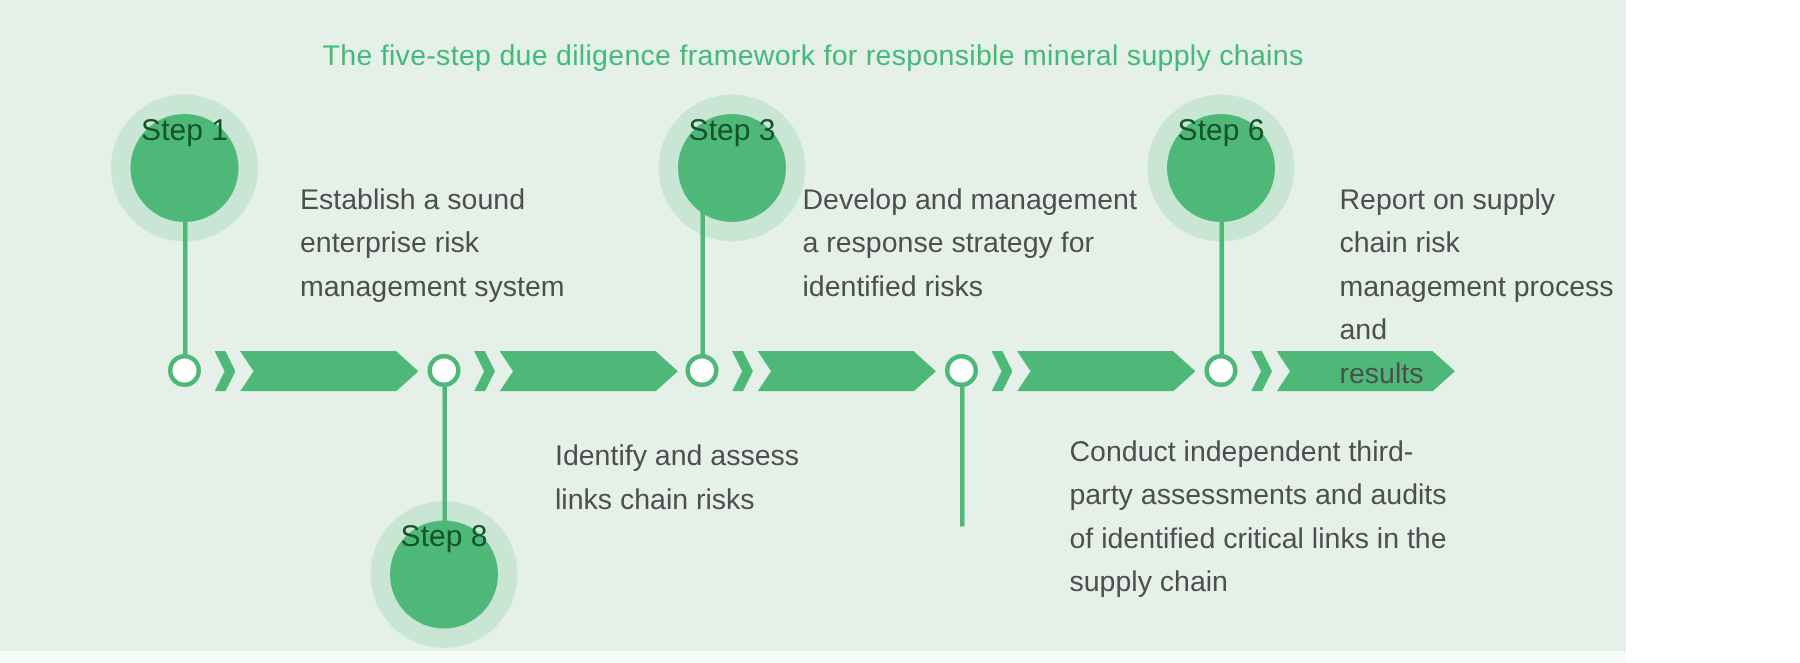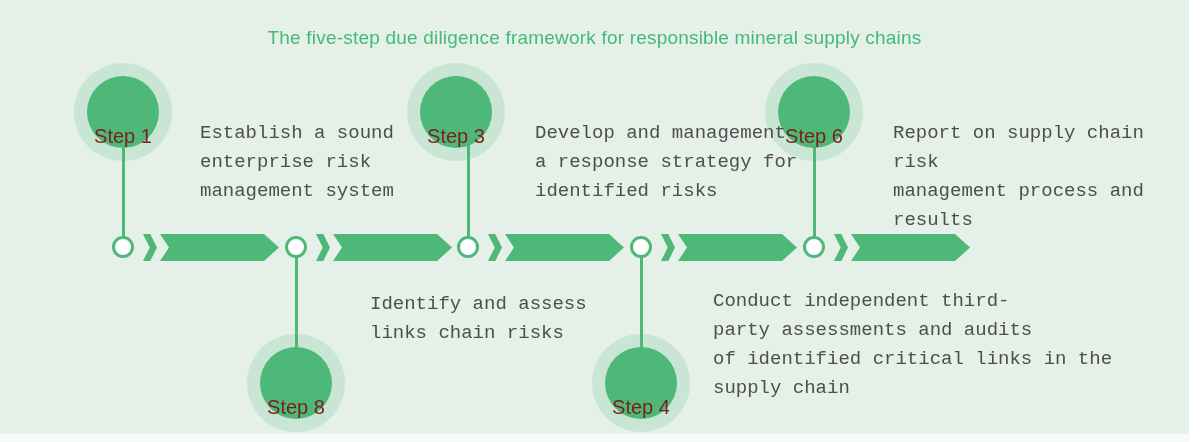--- a/index.html
+++ b/index.html
@@ -6,50 +6,51 @@
     --green:#4db878;
     --bg:#e4f0e8;
     --halo:rgba(79,184,122,0.18);
     --text:#4e4e4e;
     --title:#45ba77;
   }
   html,body{margin:0;padding:0;}
   body{font-family:"Liberation Sans", sans-serif;}
   .canvas{
     position:relative;
-    width:1189px;height:442px;
+    width:1048px;height:442px;
     background:var(--bg);
     overflow:hidden;
+    padding-left:36px;
   }
   .title{
     position:absolute;top:25px;left:0;width:100%;
     text-align:center;
     color:var(--title);
     font-size:19px;line-height:26px;
     letter-spacing:0.2px;
   }
   
   .connector{position:absolute;width:3px;background:var(--green);z-index:1;}
   #l1{left:121.5px;top:110px;height:137px}
   #l2{left:294.5px;top:247px;height:104px}
   #l3{left:466.5px;top:110px;height:137px}
   #l4{left:639.5px;top:247px;height:104px}
   #l5{left:812.5px;top:110px;height:137px}
   
   .circle{
     position:absolute;width:72px;height:72px;border-radius:50%;
     background:var(--green);
     box-shadow:0 0 0 13px var(--halo);
-    display:flex;align-items:flex-end;justify-content:center;
-    color:#7f1d1d;font-size:20px;
+    display:flex;align-items:flex-start;justify-content:center;
+    color:#14532d;font-size:20px;
     z-index:2;
   }
   #c1{left:87px;top:76px}
   #c2{left:260px;top:347px}
-  #c3{left:420px;top:76px}
+  #c3{left:452px;top:76px}
   #c4{left:605px;top:347px}
   #c5{left:778px;top:76px}
   
   .node{
     position:absolute;width:22px;height:22px;box-sizing:border-box;
     border:3px solid var(--green);border-radius:50%;
     background:#ffffff;z-index:3;
   }
   #n1{left:112px;top:236px}
   #n2{left:285px;top:236px}
@@ -70,21 +71,20 @@
     clip-path:polygon(0 0,calc(100% - 15px) 0,100% 50%,calc(100% - 15px) 100%,0 100%,9px 50%);
   }
   #b1{left:160px} #b2{left:333px} #b3{left:505px} #b4{left:678px} #b5{left:851px}
   
   .desc{
     position:absolute;
     color:var(--text);
     font-size:19px;line-height:29px;
     white-space:pre-line;
     z-index:2;
-    font-family:Liberation Mono, monospace;
   }
   #d1{left:200px;top:119px}
   #d2{left:370px;top:290px}
   #d3{left:535px;top:119px}
   #d4{left:713px;top:287px}
   #d5{left:893px;top:119px}
   .bottom-strip{
     position:absolute;left:0;bottom:0;width:100%;height:8px;
     background:#f7fbf8;z-index:4;
   }
@@ -103,23 +103,20 @@
   <div class="connector" id="l5"></div>
 
   <div class="circle" id="c1">
     <span>Step 1</span>
   </div>
   <div class="circle" id="c2">
     <span>Step 8</span>
   </div>
   <div class="circle" id="c3">
     <span>Step 3</span>
-  </div>
-  <div class="circle" id="c4">
-    <span>Step 4</span>
   </div>
   <div class="circle" id="c5">
     <span>Step 6</span>
   </div>
 
   <div class="node" id="n1"></div>
   <div class="node" id="n2"></div>
   <div class="node" id="n3"></div>
   <div class="node" id="n4"></div>
   <div class="node" id="n5"></div>

